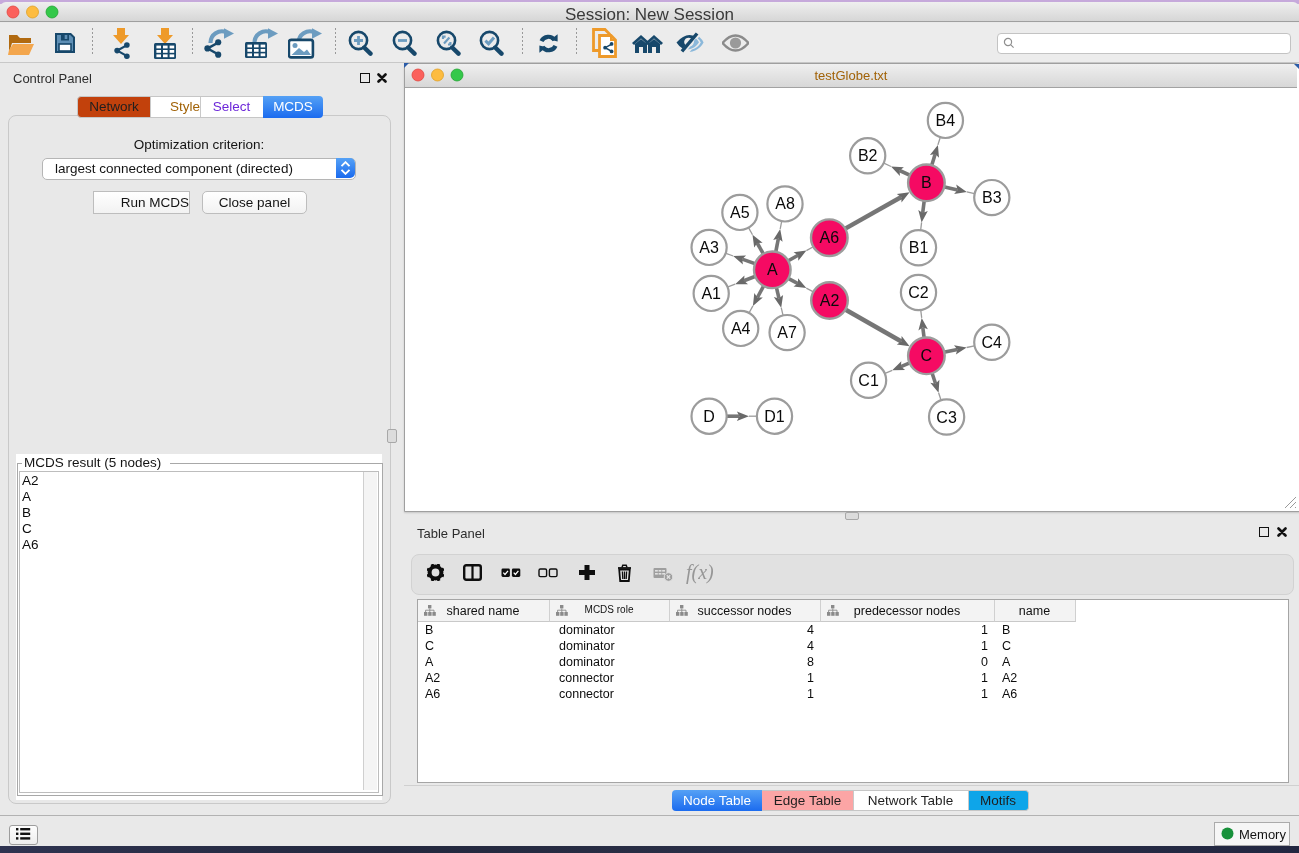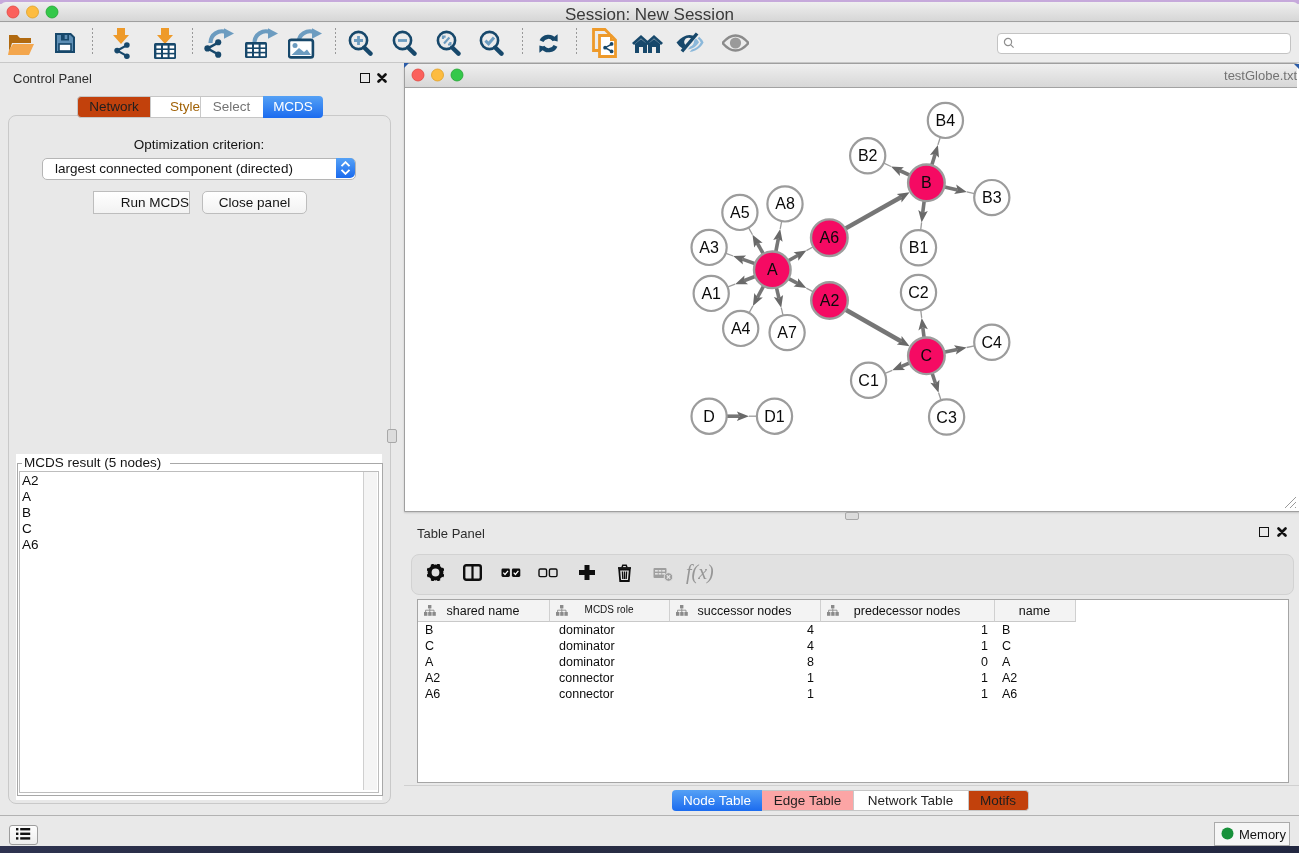--- a/index.html
+++ b/index.html
@@ -169,21 +169,21 @@
     <path d="M7.6 7.6 L10.6 10.6" stroke="#8f8f8f" stroke-width="1.2"></path>
   </svg>
 <div class="abs" style="left:13px;top:71px;font-size:13px;color:#2d2d2d">Control Panel</div>
 <div class="abs" style="left:360px;top:73px;width:8px;height:8px;border:1.6px solid #111"></div>
 <svg class="abs" style="left:377px;top:73px" width="10" height="10" viewBox="0 0 10 10">
     <path d="M1.5 1.5 L8.5 8.5 M8.5 1.5 L1.5 8.5" stroke="#111" stroke-width="2.6" stroke-linecap="round"></path>
   </svg>
 <div class="abs" style="left:8px;top:115px;width:381px;height:687px;background:#E8E8E8;border:1px solid #c9c9c9;border-radius:8px"></div>
 <div class="abs" style="left:77px;top:96px;width:72px;height:20px;background:#c2410c;border:1px solid #c6c6c6;border-left:none;line-height:20px;text-align:center;font-size:13.5px;color:#1f1f1f;border-radius:4px 0 0 4px;border-left:1px solid #c6c6c6">Network</div>
 <div class="abs" style="left:150px;top:96px;width:50px;height:20px;background:#fff;border:1px solid #c6c6c6;border-left:none;line-height:20px;text-align:right;font-size:13.5px;color:#a16207;">Style</div>
-<div class="abs" style="left:200px;top:96px;width:63px;height:20px;background:#fff;border:1px solid #c6c6c6;border-left:none;line-height:20px;text-align:center;font-size:13.5px;color:#737373;">Select</div>
+<div class="abs" style="left:200px;top:96px;width:63px;height:20px;background:#fff;border:1px solid #c6c6c6;border-left:none;line-height:20px;text-align:center;font-size:13.5px;color:#6d28d9;">Select</div>
 <div class="abs" style="left:150px;top:97px;width:1px;height:20px;background:#c9c9c9"></div>
 <div class="abs" style="left:200px;top:97px;width:1px;height:20px;background:#c9c9c9"></div>
 <div class="abs" style="left:263px;top:96px;width:60px;height:22px;background:linear-gradient(#55A1F5,#1B6BEF);border-radius:0 4px 4px 0;line-height:22px;text-align:center;font-size:13.5px;color:#fff">MCDS</div>
 <div class="abs" style="left:0px;top:137px;width:398px;text-align:center;font-size:13.5px;color:#141414">Optimization criterion:</div>
 <div class="abs" style="left:42px;top:158px;width:312px;height:20px;background:#fff;border:1px solid #b5b5b5;border-radius:5px"></div>
 <div class="abs" style="left:55px;top:161px;font-size:13.5px;color:#141414">largest connected component (directed)</div>
 <div class="abs" style="left:336px;top:158px;width:19px;height:20px;background:linear-gradient(#56A2F6,#1A6AEE);border-radius:0 5px 5px 0"></div>
 <svg class="abs" style="left:339px;top:161px" width="13" height="14" viewBox="0 0 13 14">
     <path d="M2.5 5.2 L6.5 1.2 L10.5 5.2" fill="none" stroke="#fff" stroke-width="1.9"></path>
     <path d="M2.5 8.8 L6.5 12.8 L10.5 8.8" fill="none" stroke="#fff" stroke-width="1.9"></path>
@@ -200,21 +200,21 @@
 <div class="abs" style="left:22px;top:505px;font-size:13.5px;color:#0c0c0c">B</div>
 <div class="abs" style="left:22px;top:521px;font-size:13.5px;color:#0c0c0c">C</div>
 <div class="abs" style="left:22px;top:537px;font-size:13.5px;color:#0c0c0c">A6</div>
 <div class="abs" style="left:404px;top:63px;width:894px;height:447px;background:#fff;border:1px solid #9f9f9f;border-radius:5px 5px 0 0;box-shadow:0 1px 2px rgba(0,0,0,0.15)"></div>
 <div class="abs" style="left:405px;top:64px;width:892px;height:23px;background:linear-gradient(#efefef,#d7d7d7);border-bottom:1px solid #a2a2a2;border-radius:4px 4px 0 0"></div>
 <svg class="abs" style="left:411px;top:68px" width="55" height="14" viewBox="0 0 55 14">
     <circle cx="7" cy="7" r="6" fill="#FB615C" stroke="#E14640" stroke-width="0.8"></circle>
     <circle cx="26.5" cy="7" r="6" fill="#FDBC40" stroke="#DFA023" stroke-width="0.8"></circle>
     <circle cx="46" cy="7" r="6" fill="#34C84A" stroke="#23A434" stroke-width="0.8"></circle>
   </svg>
-<div class="abs" style="left:405px;top:68px;width:892px;text-align:right;font-size:13px;color:#737373">testGlobe.txt</div>
+<div class="abs" style="left:405px;top:68px;width:892px;text-align:center;font-size:13px;color:#a16207">testGlobe.txt</div>
 <svg class="abs" style="left:405px;top:87px" width="893" height="421" viewBox="0 0 893 421">
     <line x1="367.3" y1="182.8" x2="352.2" y2="156.0" stroke="#767676" stroke-width="3.6"></line>
     <polygon points="347.5,147.7 357.6,155.8 352.2,156.0 349.2,160.5" fill="#696969"></polygon>
     <line x1="347.5" y1="147.7" x2="343.1" y2="139.9" stroke="#9b9b9b" stroke-width="1.3"></line>
     <line x1="367.3" y1="182.8" x2="373.4" y2="151.4" stroke="#767676" stroke-width="3.6"></line>
     <polygon points="375.2,142.0 377.6,154.7 373.4,151.4 368.2,152.9" fill="#696969"></polygon>
     <line x1="375.2" y1="142.0" x2="376.9" y2="133.2" stroke="#9b9b9b" stroke-width="1.3"></line>
     <line x1="367.3" y1="182.8" x2="337.2" y2="172.1" stroke="#767676" stroke-width="3.6"></line>
     <polygon points="328.2,169.0 341.1,168.4 337.2,172.1 337.9,177.5" fill="#696969"></polygon>
     <line x1="328.2" y1="169.0" x2="319.7" y2="165.9" stroke="#9b9b9b" stroke-width="1.3"></line>
@@ -445,21 +445,21 @@
 <div class="abs" style="left:1002px;top:671px;font-size:12.5px;color:#0c0c0c">A2</div>
 <div class="abs" style="left:425px;top:687px;font-size:12.5px;color:#0c0c0c">A6</div>
 <div class="abs" style="left:559px;top:687px;font-size:12.5px;color:#0c0c0c">connector</div>
 <div class="abs" style="left:700px;top:687px;width:114px;text-align:right;font-size:12.5px;color:#0c0c0c">1</div>
 <div class="abs" style="left:850px;top:687px;width:138px;text-align:right;font-size:12.5px;color:#0c0c0c">1</div>
 <div class="abs" style="left:1002px;top:687px;font-size:12.5px;color:#0c0c0c">A6</div>
 <div class="abs" style="left:404px;top:785px;width:895px;height:1px;background:#d0d0d0"></div>
 <div class="abs" style="left:672px;top:790px;width:90px;height:21px;background:linear-gradient(#55A1F5,#1B6BEF);border-radius:4px 0 0 4px;line-height:21px;text-align:center;font-size:13.5px;color:#fff">Node Table</div>
 <div class="abs" style="left:762px;top:790px;width:91px;height:19px;background:#fca5a5;border:1px solid #c6c6c6;border-left:none;line-height:19px;text-align:center;font-size:13.5px;color:#1f1f1f">Edge Table</div>
 <div class="abs" style="left:853px;top:790px;width:115px;height:19px;background:#fff;border:1px solid #c6c6c6;border-left:none;line-height:19px;text-align:center;font-size:13.5px;color:#1f1f1f">Network Table</div>
-<div class="abs" style="left:968px;top:790px;width:60px;height:19px;background:#c2410c;border:1px solid #c6c6c6;border-left:none;border-radius:0 4px 4px 0;line-height:19px;text-align:center;font-size:13.5px;color:#1f1f1f">Motifs</div>
+<div class="abs" style="left:968px;top:790px;width:60px;height:19px;background:#0ea5e9;border:1px solid #c6c6c6;border-left:none;border-radius:0 4px 4px 0;line-height:19px;text-align:center;font-size:13.5px;color:#1f1f1f">Motifs</div>
 <div class="abs" style="left:853px;top:791px;width:1px;height:19px;background:#c9c9c9"></div>
 <div class="abs" style="left:968px;top:791px;width:1px;height:19px;background:#c9c9c9"></div>
 <div class="abs" style="left:0;top:815px;width:1299px;height:1px;background:#b2b2b2"></div>
 <div class="abs" style="left:9px;top:825px;width:27px;height:18px;background:linear-gradient(#fdfdfd,#ededed);border:1px solid #9d9d9d;border-radius:3px"></div>
 <svg class="abs" style="left:16px;top:828px" width="15" height="12" viewBox="0 0 15 12">
     <g fill="#111">
       <rect x="0" y="0" width="2.4" height="2.4"></rect>
       <rect x="4.2" y="0" width="10" height="2.4"></rect>
       <rect x="0" y="4.6" width="2.4" height="2.4"></rect>
       <rect x="4.2" y="4.6" width="10" height="2.4"></rect>

